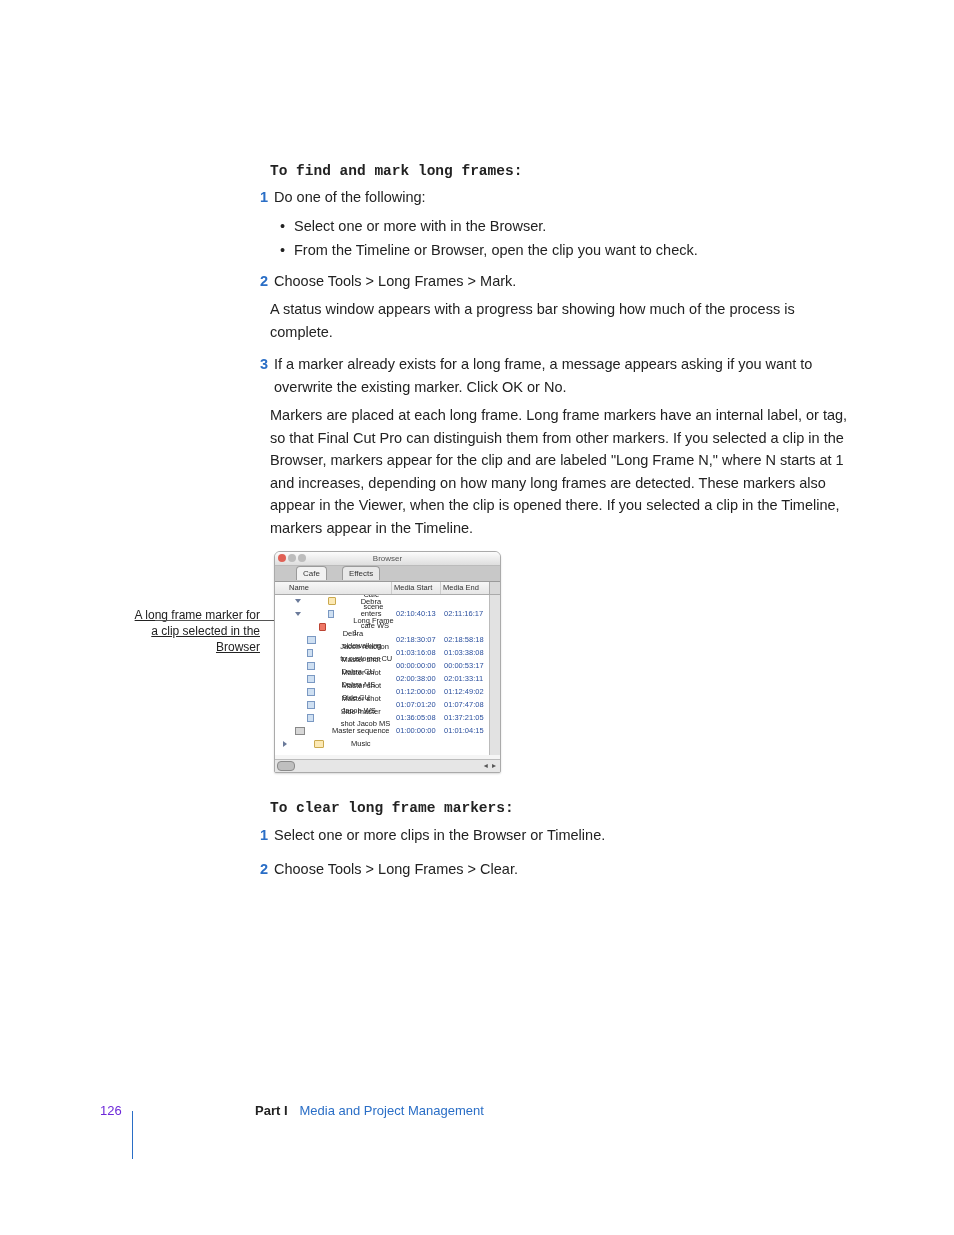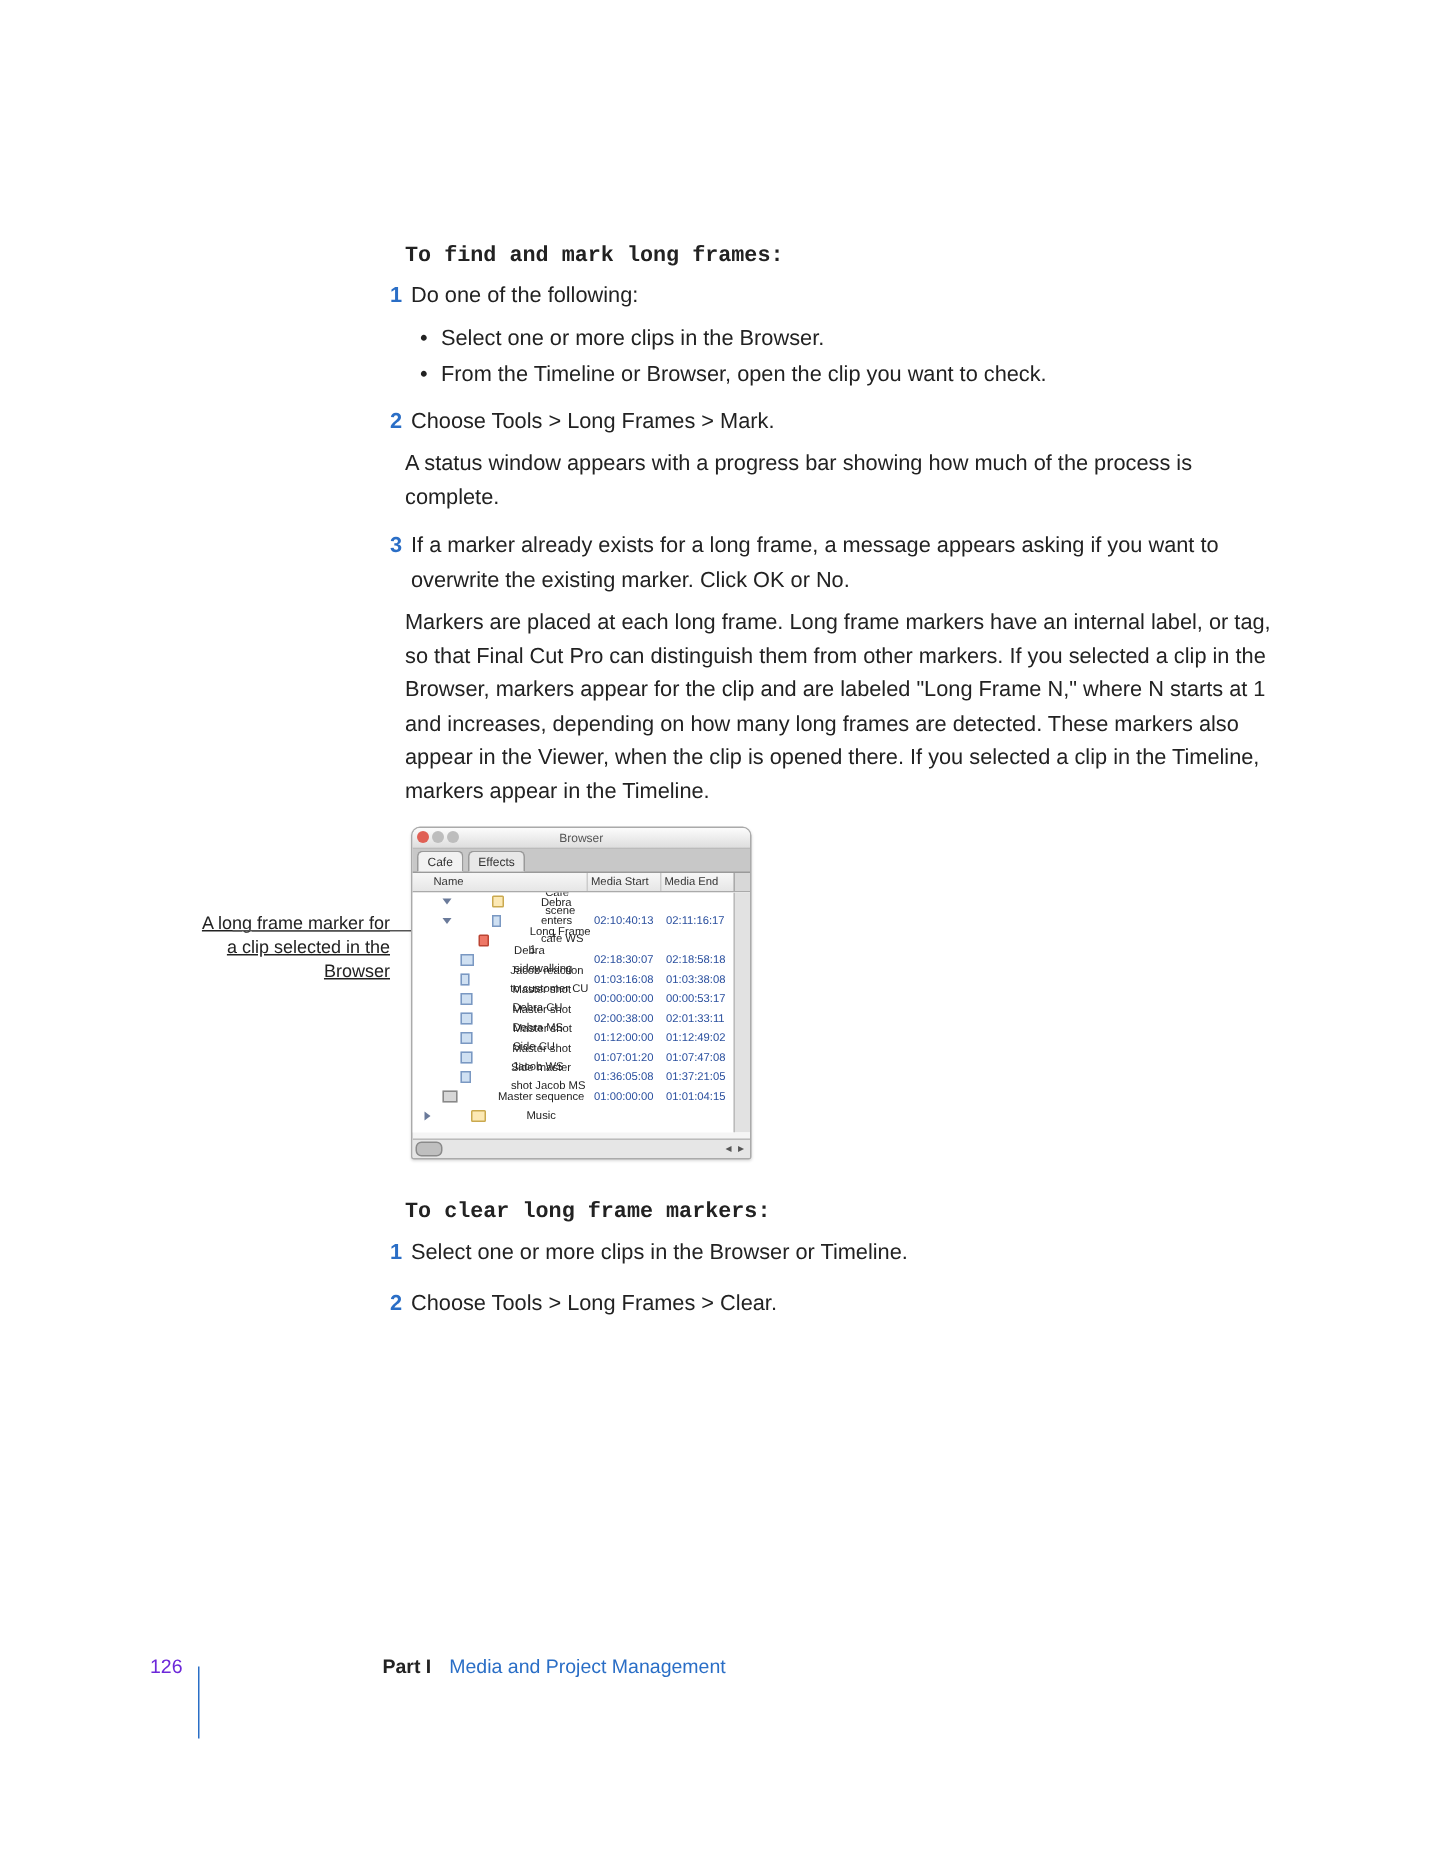--- a/index.html
+++ b/index.html
@@ -116,23 +116,23 @@
     width: 8px; height: 8px; border-radius: 50%; display: inline-block;
   }
   .t-close { background: #e06055; }
   .t-min { background: #bdbdbd; }
   .t-zoom { background: #bdbdbd; }
   .tabs {
     height: 15px;
     background: #c8c8c8;
     border-bottom: 1px solid #9a9a9a;
     display: flex;
-    align-items: center;
-    padding-left: 3px;
-    gap: 4px;
+    align-items: flex-start;
+    padding-left: 21px;
+    gap: 16px;
   }
   .tab {
     height: 13px;
     padding: 0 6px;
     background: #e8e8e8;
     border: 1px solid #9a9a9a;
     border-bottom: none;
     border-radius: 4px 4px 0 0;
     line-height: 13px;
     font-size: 8px;
@@ -228,21 +228,21 @@
     <div class="heading">To find and mark long frames:</div>
 
     <div class="step">
       <div class="num">1</div>
       <div class="txt">Do one of the following:</div>
     </div>
 
     <div class="bullets">
       <div class="bullet">
         <span class="dot">•</span>
-        <span>Select one or more clips in the Browser.</span>
+        <span>Select one or more with in the Browser.</span>
       </div>
       <div class="bullet">
         <span class="dot">•</span>
         <span>From the Timeline or Browser, open the clip you want to check.</span>
       </div>
     </div>
 
     <div class="step">
       <div class="num">2</div>
       <div class="txt">Choose Tools &gt; Long Frames &gt; Mark.</div>

